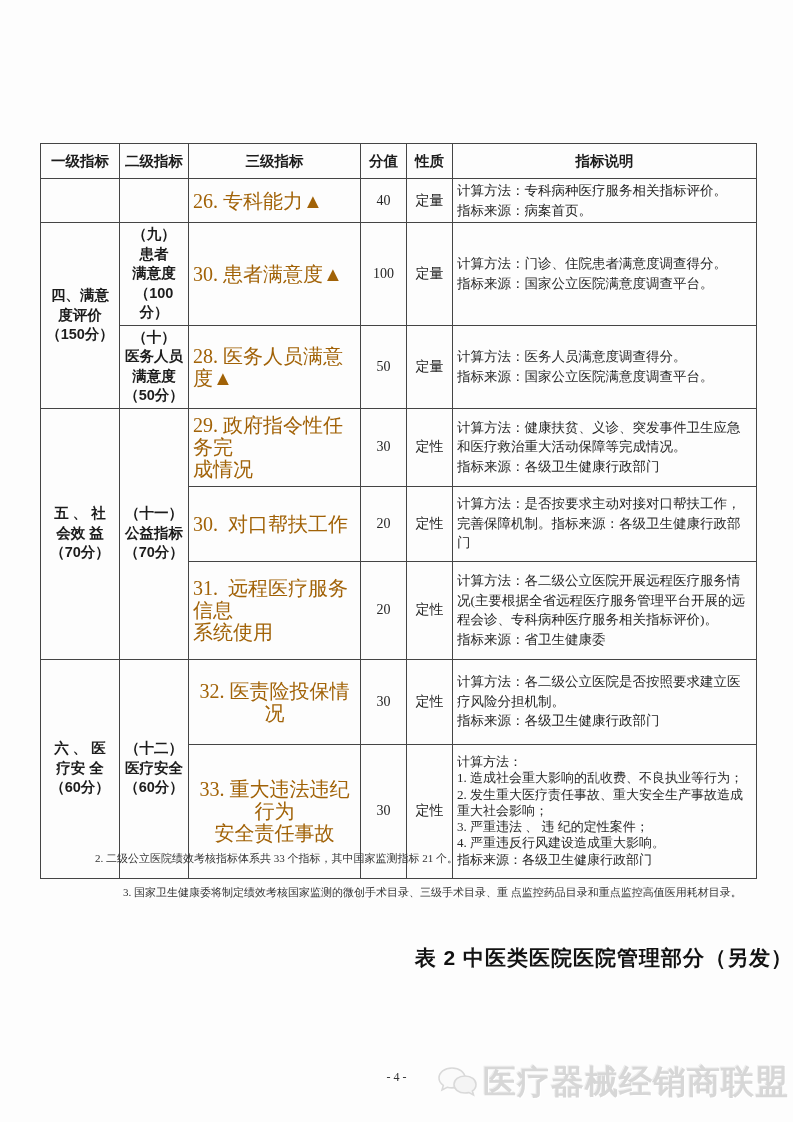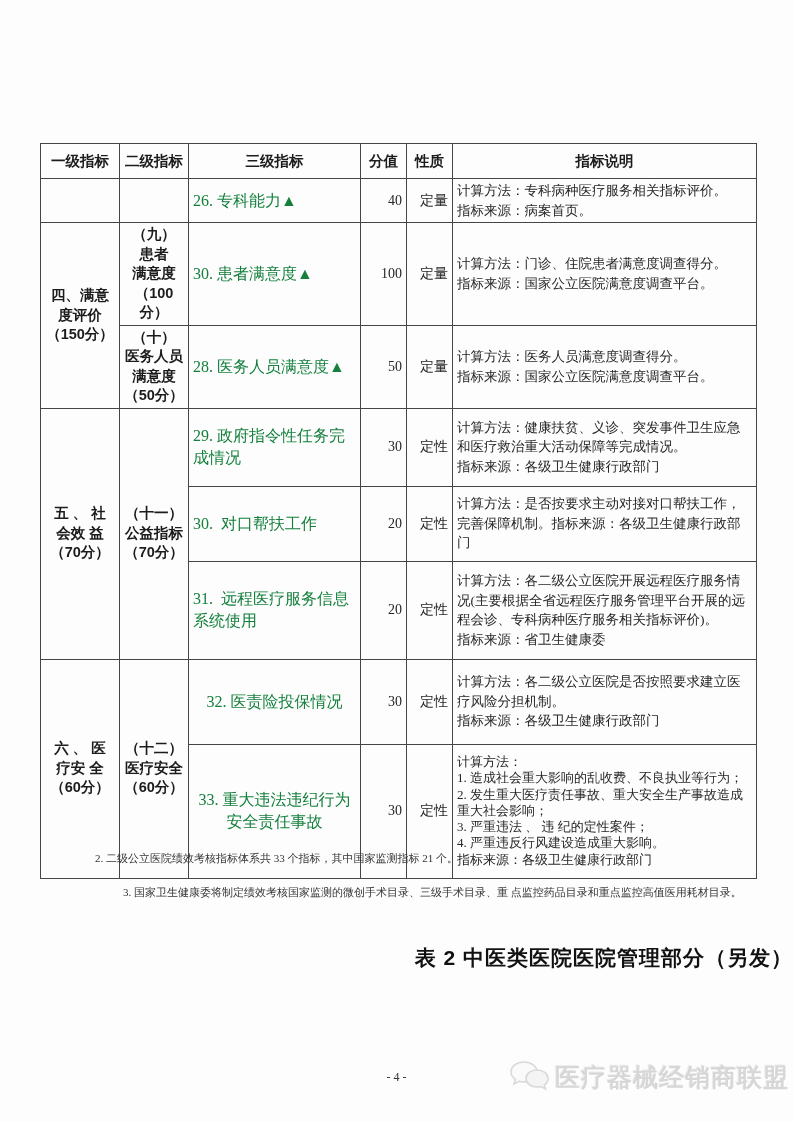--- a/index.html
+++ b/index.html
@@ -36,31 +36,31 @@
   td.l1,td.l2{
     font-family:"Liberation Sans","DejaVu Sans",sans-serif;
     font-weight:bold;
     font-size:14.5px;
     text-align:center;
     white-space:pre-line;
     line-height:19.5px;
     color:#1c1c1c;
   }
   td.l3{
-    font-size:16px;
+    font-size:20px;
     text-align:left;
     padding:4px 8px;
     white-space:pre-line;
     line-height:22px;
-    color:#15803d;
+    color:#a16207;
   }
   td.l3.center{text-align:center;}
   td.score,td.nature{
     font-size:14px;
-    text-align:right;
+    text-align:center;
     color:#262626;
   }
   td.desc{
     font-size:13.5px;
     text-align:left;
     padding:4px 8px 4px 10px;
     white-space:pre-line;
     line-height:19.5px;
     color:#262626;
   }
@@ -88,21 +88,21 @@
     text-align:center;
     font-size:12px;color:#333;
   }
   .watermark{
     position:absolute;right:4px;top:1060px;
     display:flex;align-items:center;gap:4px;
   }
   .watermark .wm-text{
     font-family:"Liberation Sans","DejaVu Sans",sans-serif;
     font-weight:bold;
-    font-size:25px;
+    font-size:33px;
     color:#d7d7d7;
     text-shadow:1px 1px 0 #ffffff, -1px -1px 0 #eeeeee;
     letter-spacing:1px;
   }
 </style>
 </head>
 <body>
 
 <div class="page">
 

